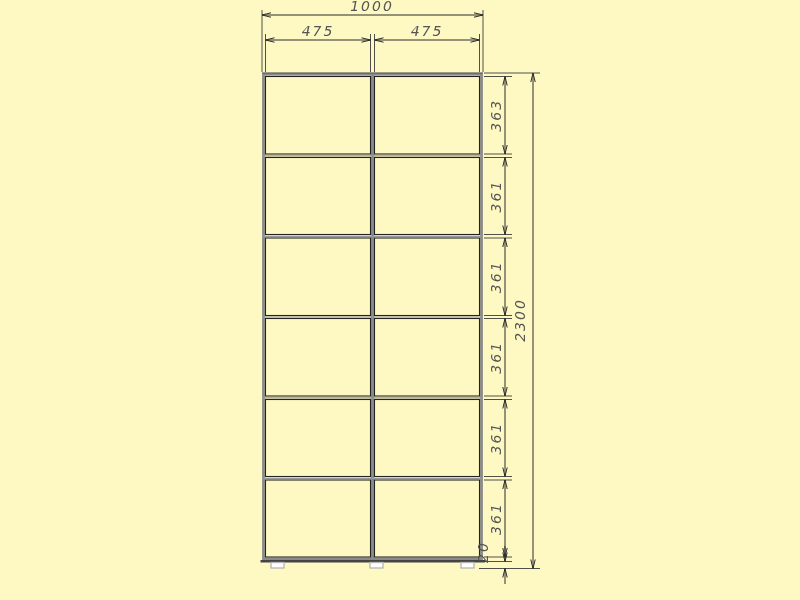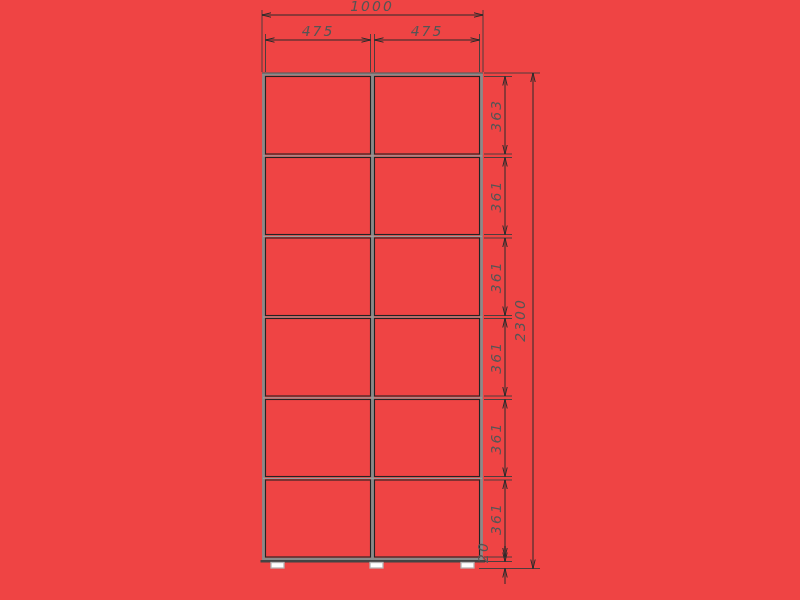--- a/index.html
+++ b/index.html
@@ -5,21 +5,21 @@
   html, body {
     margin: 0;
     padding: 0;
     background: #ffffff;
     font-family: "DejaVu Sans", sans-serif;
   }
   .canvas {
     position: relative;
     width: 800px;
     height: 600px;
-    background: #ef4444;
+    background: #fef9c3;
     overflow: hidden;
   }
   svg { display: block; }
 
   
   .frame    { stroke: #8a8a8a; stroke-width: 2.8; fill: none; }
   .divider  { stroke: #8a8a8a; stroke-width: 3.5; fill: none; }
   .shelf    { stroke: #9a9a9a; stroke-width: 1.2; fill: none; }
   .topedge  { stroke: #555555; stroke-width: 1;   fill: none; }
   .baseline { stroke: #444444; stroke-width: 2.4; fill: none; }

